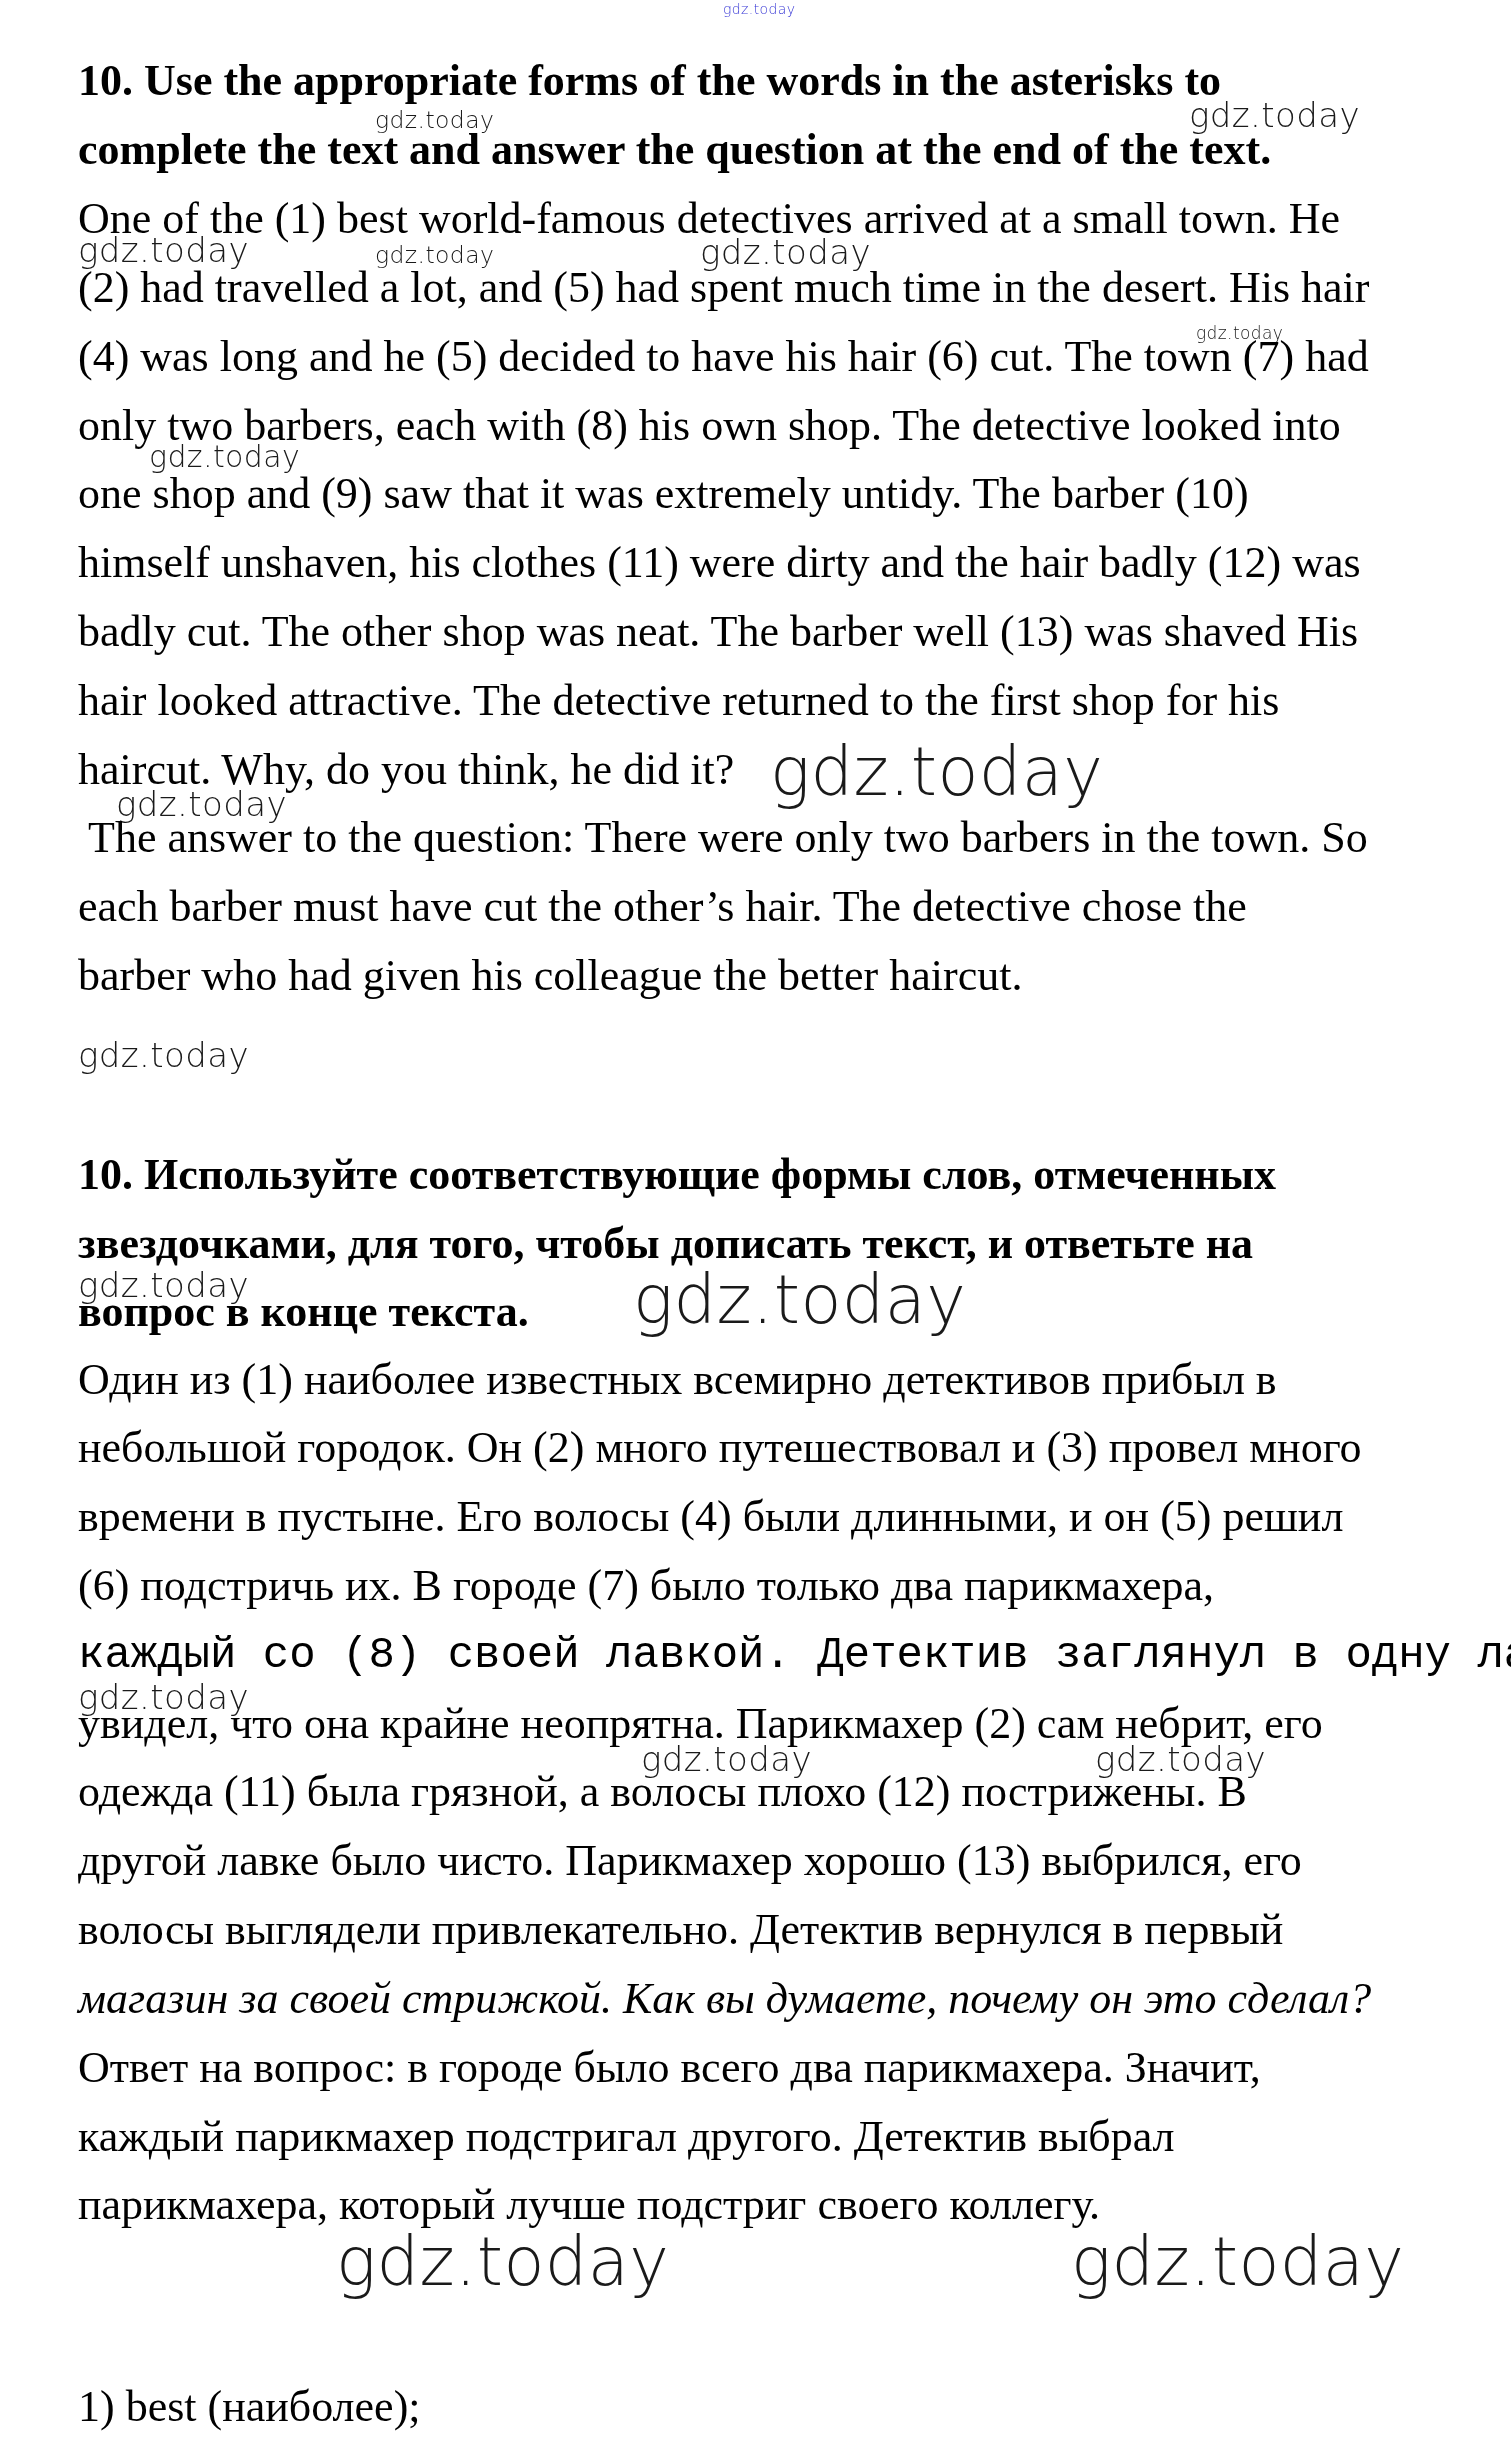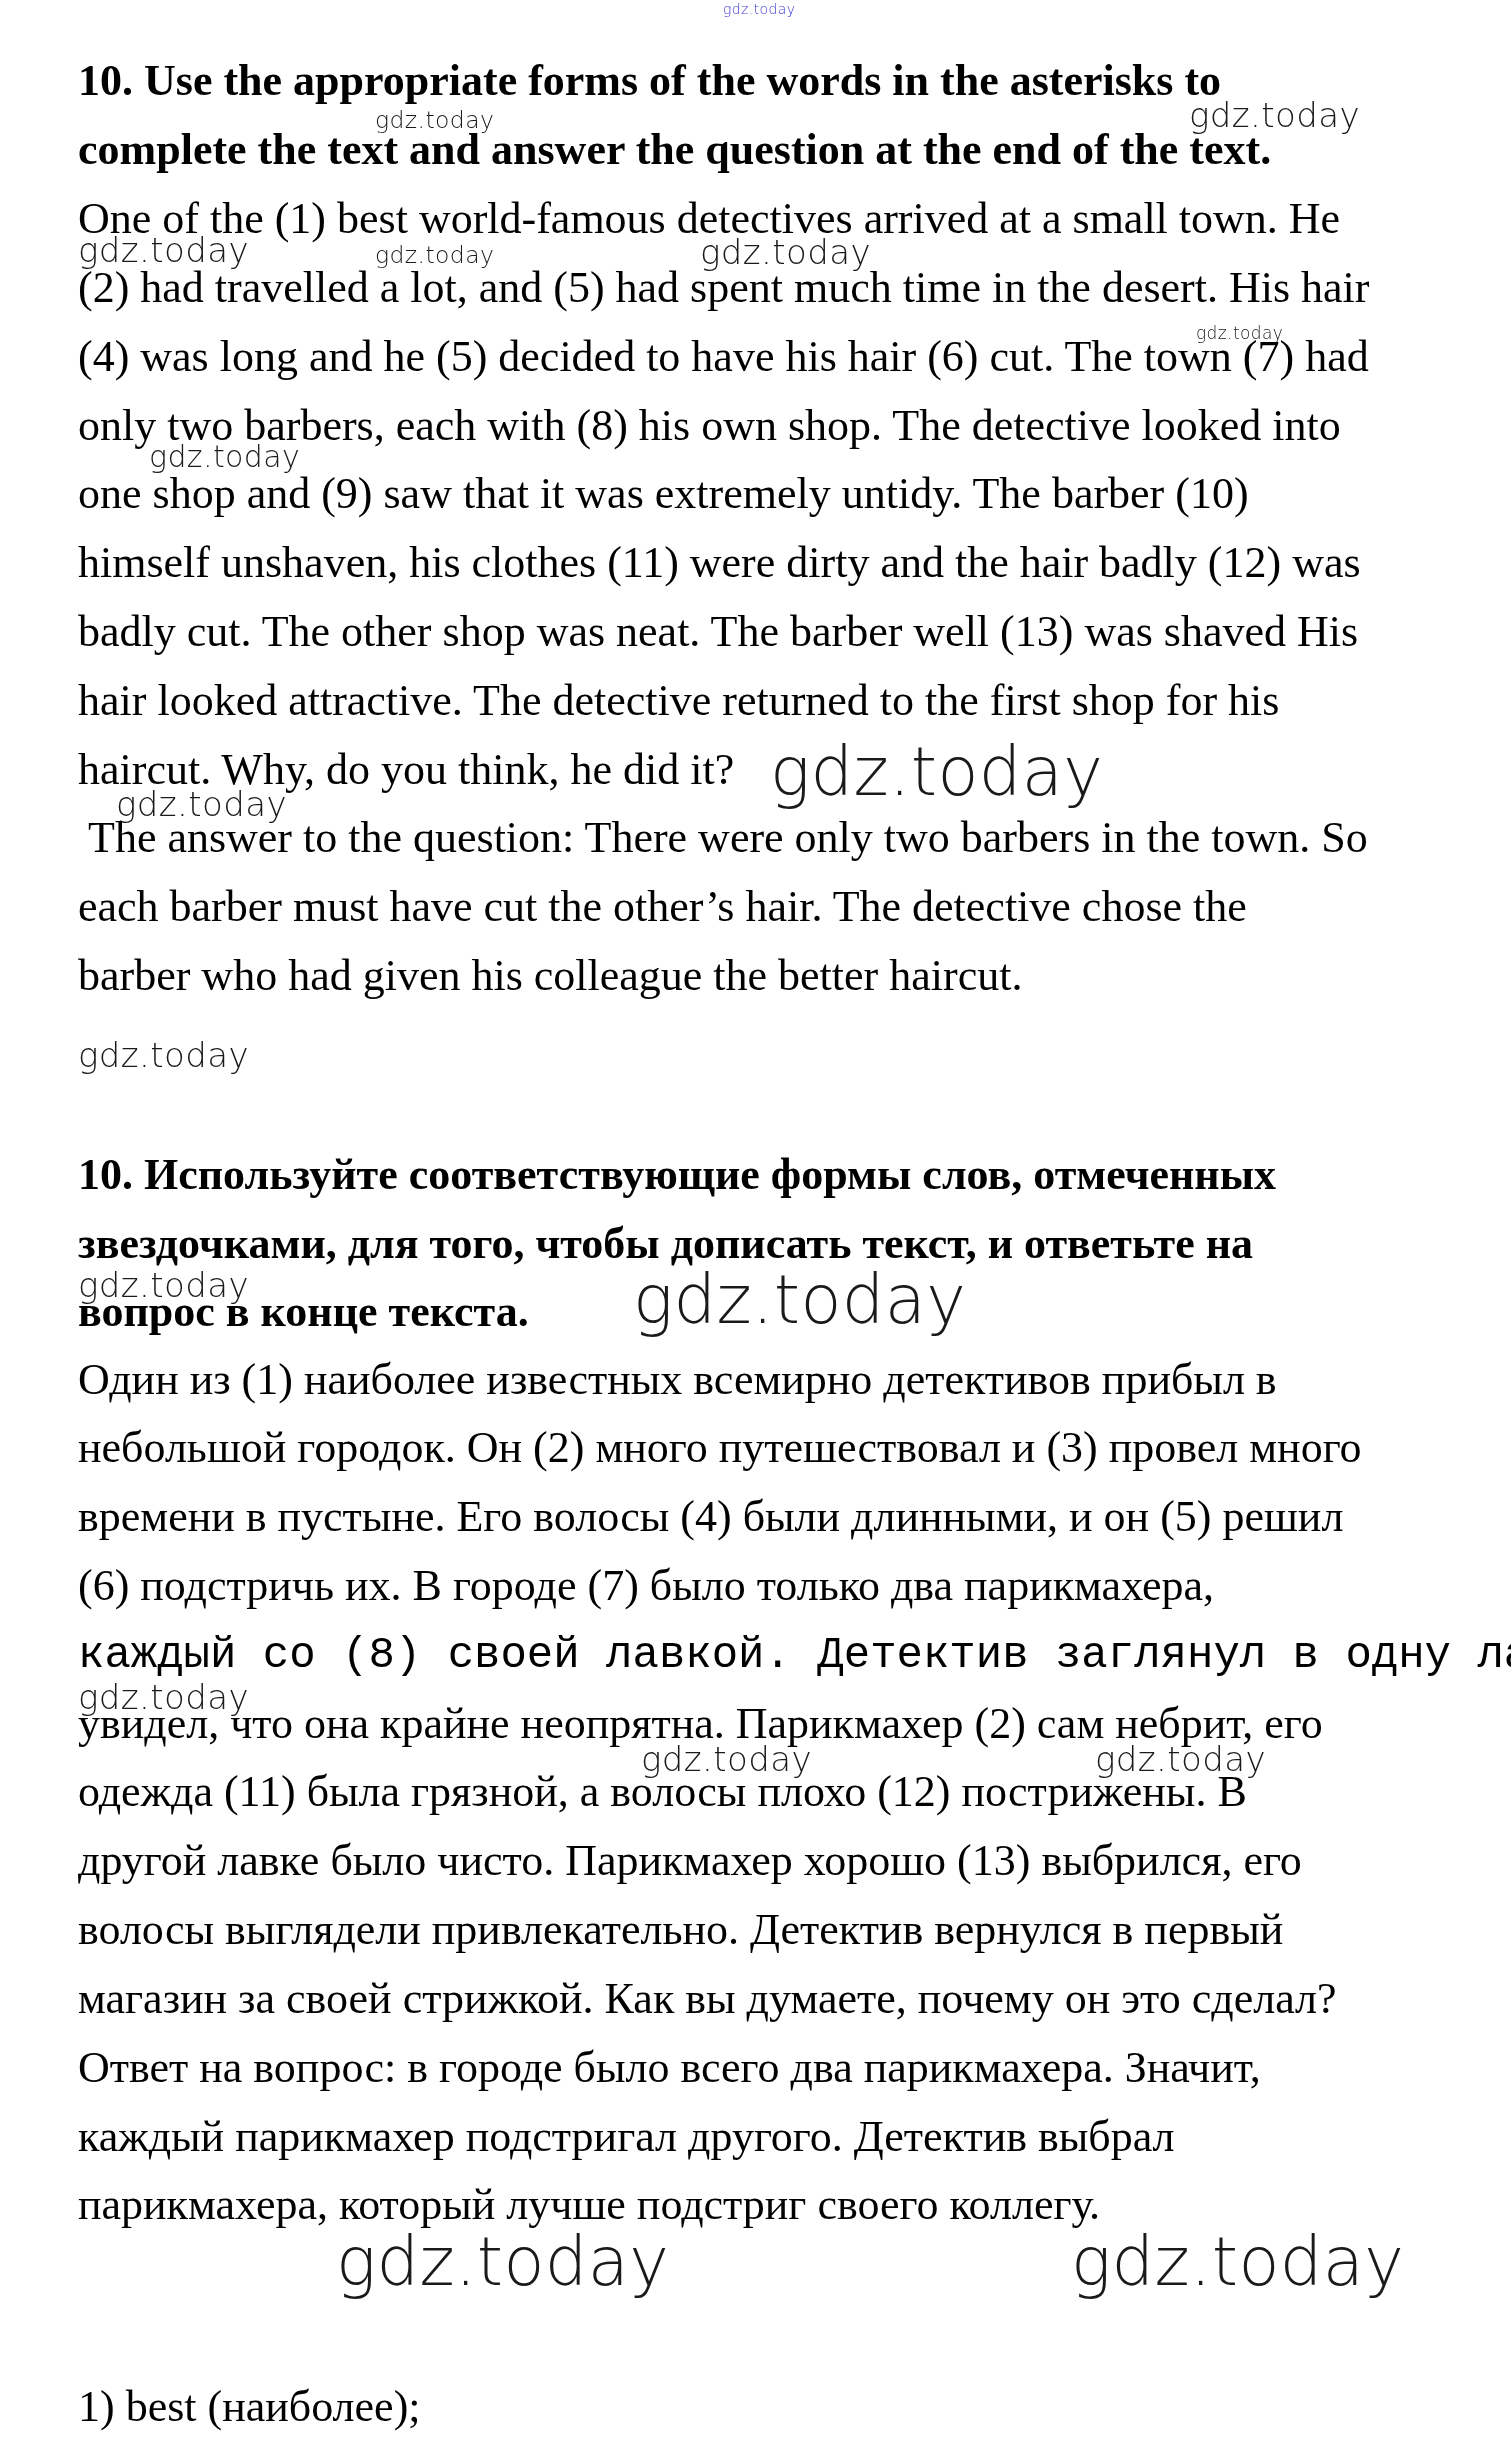--- a/index.html
+++ b/index.html
@@ -86,21 +86,21 @@
 
   <div class="line" style="top:1358px;">Один из (1) наиболее известных всемирно детективов прибыл в</div>
   <div class="line" style="top:1426px;">небольшой городок. Он (2) много путешествовал и (3) провел много</div>
   <div class="line" style="top:1495px;">времени в пустыне. Его волосы (4) были длинными, и он (5) решил</div>
   <div class="line" style="top:1564px;">(6) подстричь их. В городе (7) было только два парикмахера,</div>
   <div class="line" style="top:1633px;font-family:Liberation Mono, monospace;">каждый со (8) своей лавкой. Детектив заглянул в одну лавку и (9)</div>
   <div class="line" style="top:1702px;">увидел, что она крайне неопрятна. Парикмахер (2) сам небрит, его</div>
   <div class="line" style="top:1770px;">одежда (11) была грязной, а волосы плохо (12) пострижены. В</div>
   <div class="line" style="top:1839px;">другой лавке было чисто. Парикмахер хорошо (13) выбрился, его</div>
   <div class="line" style="top:1908px;">волосы выглядели привлекательно. Детектив вернулся в первый</div>
-  <div class="line" style="top:1977px;">магазин за своей стрижкой. Как вы думаете, почему он это сделал?</div>
+  <div class="line" style="top:1977px;font-style:italic;">магазин за своей стрижкой. Как вы думаете, почему он это сделал?</div>
   <div class="line" style="top:2046px;">Ответ на вопрос: в городе было всего два парикмахера. Значит,</div>
   <div class="line" style="top:2115px;">каждый парикмахер подстригал другого. Детектив выбрал</div>
   <div class="line" style="top:2183px;">парикмахера, который лучше подстриг своего коллегу.</div>
 </div>
 
 <div>
   <div class="line" style="top:2385px;">1) best (наиболее);</div>
 </div>
 
 

